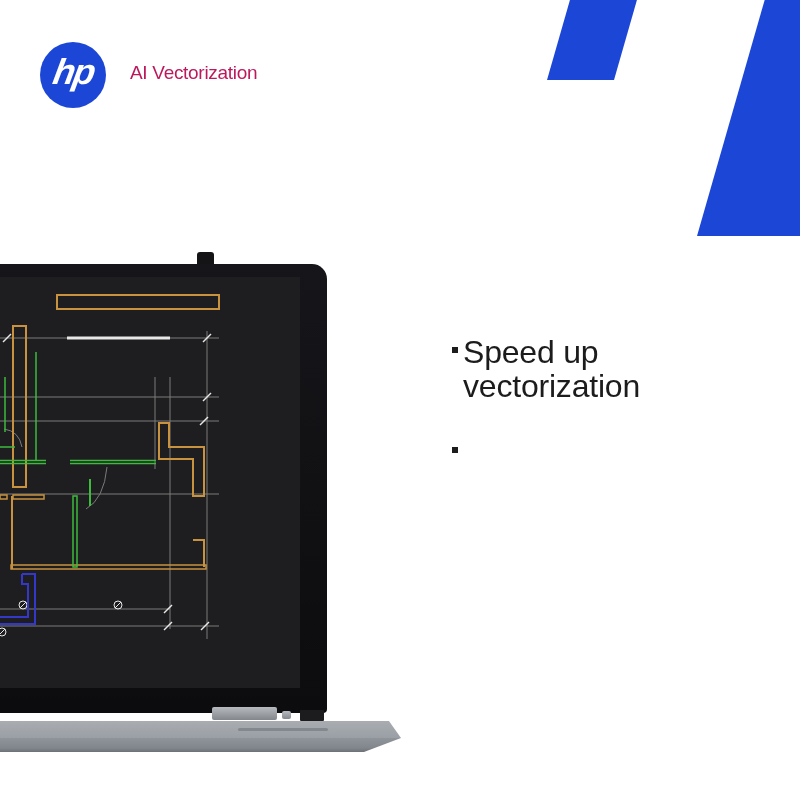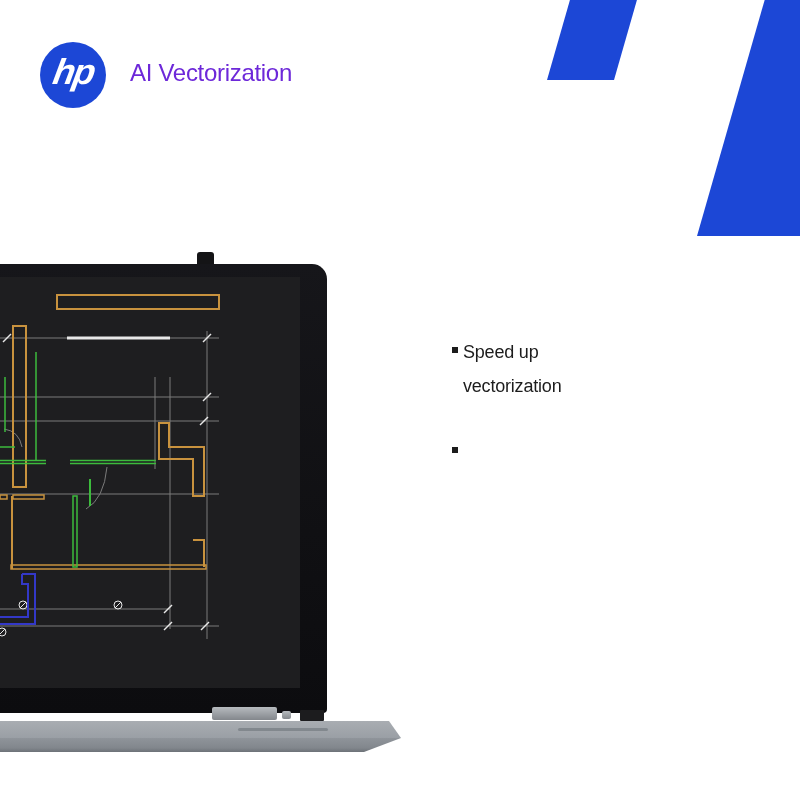--- a/index.html
+++ b/index.html
@@ -11,21 +11,21 @@
   .hp-logo{
     position:absolute;left:40px;top:42px;width:66px;height:66px;border-radius:50%;
     background:#1C47D6;display:flex;align-items:center;justify-content:center;
   }
   .hp-logo span{
     color:#ffffff;font-style:italic;font-weight:700;font-size:36px;line-height:1;
     transform:skewX(-10deg);padding-bottom:6px;letter-spacing:-2px;
   }
   .page-title{
     position:absolute;left:130px;top:57px;margin:0;
-    font-size:24px;line-height:32px;font-weight:500;color:#6d28d9;letter-spacing:-0.3px;
+    font-size:19px;line-height:32px;font-weight:500;color:#be185d;letter-spacing:-0.3px;
   }
   
   .slash{position:absolute;background:#1C47D6;transform:skewX(-16deg);transform-origin:bottom left;}
   .slash-small{left:547px;top:0;width:67px;height:80px;}
   .slash-large{left:697px;top:0;width:110px;height:236px;}
   
   .camera-tab{position:absolute;left:197px;top:252px;width:17px;height:16px;background:#141416;border-radius:3px 3px 0 0;}
   .lid{
     position:absolute;left:-18px;top:264px;width:345px;height:449px;
     background:linear-gradient(180deg,#16161a 0%,#101013 60%,#0c0c0f 100%);
@@ -51,21 +51,21 @@
     background:linear-gradient(180deg,#8f949a 0%,#82878d 65%,#686d73 100%);
     clip-path:polygon(0 0,401px 0,364px 14px,0 14px);
   }
   
   .bullets{
     position:absolute;left:452px;top:335px;margin:0;padding:0;list-style:none;width:300px;
   }
   .bullet{display:flex;margin:0 0 32px 0;}
   .marker{flex:0 0 auto;width:6px;height:6px;background:#1c1c1c;margin:12px 5px 0 0;}
   .bullet-text{
-    font-size:18px;line-height:34px;color:#1c1c1c;white-space:pre-line;letter-spacing:-0.2px;
+    font-size:32px;line-height:34px;color:#1c1c1c;white-space:pre-line;letter-spacing:-0.2px;
   }
 </style>
 </head>
 <body>
 
 <div class="canvas">
 
   <div class="hp-logo">
     <span>hp</span>
   </div>

